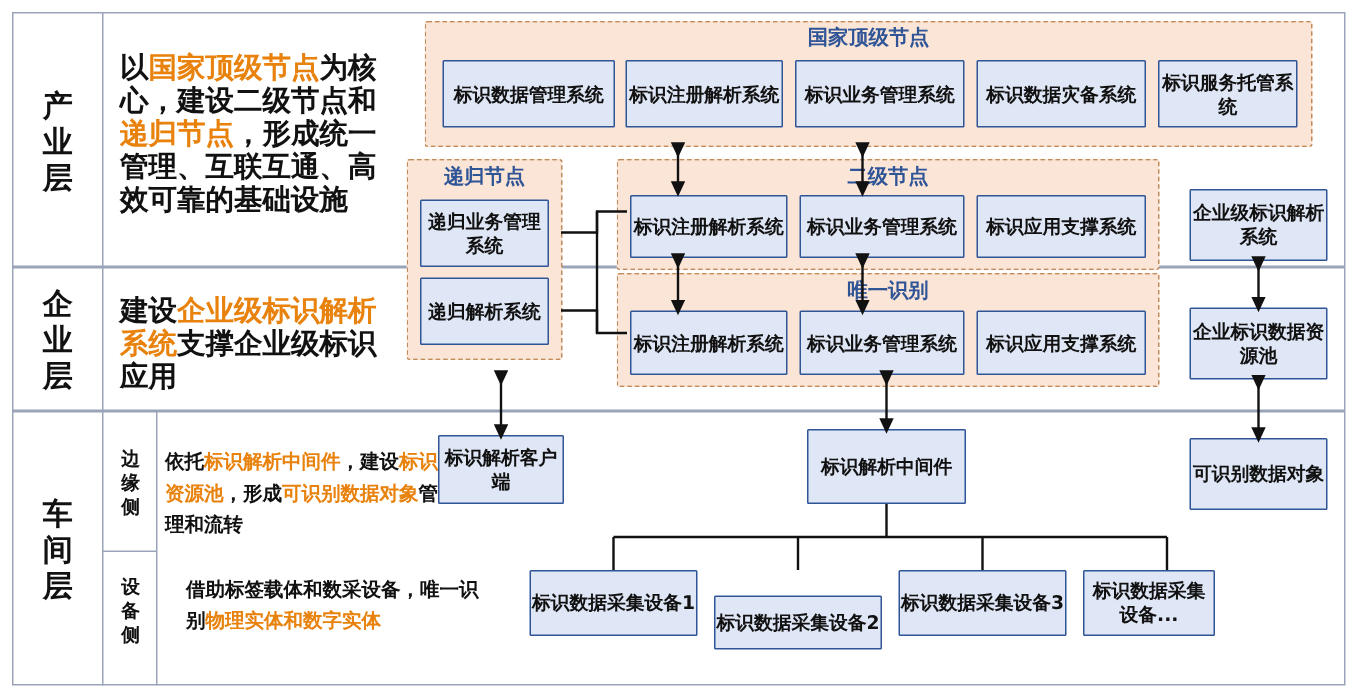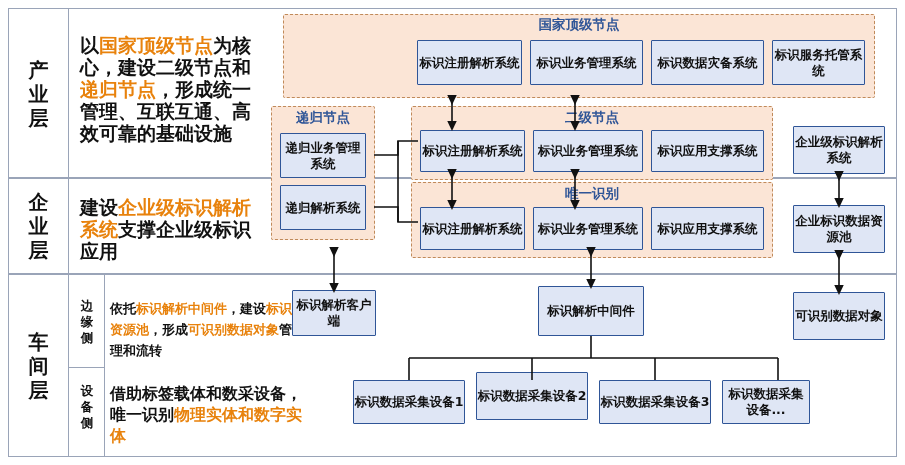--- a/index.html
+++ b/index.html
@@ -121,27 +121,28 @@
   </div>
 
   <div class="abs desc" style="left:80px;top:196px;width:180px;">
     建设<span class="hl">企业级标识解析系统</span>支撑企业级标识应用
   </div>
 
   <div class="abs desc" style="left:110px;top:298px;width:188px;font-size:13px;line-height:21px;">
     依托<span class="hl">标识解析中间件</span>，建设<span class="hl">标识资源池</span>，形成<span class="hl">可识别数据对象</span>管理和流转
   </div>
 
-  <div class="abs desc" style="left:110px;top:383px;width:200px;font-size:16px;line-height:21px;">
+  <div class="abs desc" style="left:124px;top:383px;width:200px;font-size:13px;line-height:21px;">
     借助标签载体和数采设备，唯一识别<span class="hl">物理实体和数字实体</span>
   </div>
 
   <div class="abs group" style="left:283px;top:14px;width:592px;height:84px;"></div>
   <div class="abs group-title" style="left:283px;top:16px;width:592px;">国家顶级节点</div>
 
+  <div class="abs node" style="left:295px;top:40px;width:115px;height:45px;">标识数据管理系统</div>
   <div class="abs node" style="left:417px;top:40px;width:105px;height:45px;">标识注册解析系统</div>
   <div class="abs node" style="left:530px;top:40px;width:113px;height:45px;">标识业务管理系统</div>
   <div class="abs node" style="left:772px;top:40px;width:93px;height:45px;">标识服务托管系统</div>
   <div class="abs node" style="left:651px;top:40px;width:113px;height:45px;">标识数据灾备系统</div>
 
   <div class="abs group" style="left:271px;top:106px;width:104px;height:134px;"></div>
   <div class="abs group-title" style="left:271px;top:109px;width:104px;">递归节点</div>
   <div class="abs node" style="left:280px;top:133px;width:86px;height:45px;">递归业务管理系统</div>
   <div class="abs node" style="left:280px;top:185px;width:86px;height:45px;">递归解析系统</div>
 
@@ -158,21 +159,21 @@
   <div class="abs node" style="left:651px;top:207px;width:113px;height:43px;">标识应用支撑系统</div>
 
   <div class="abs node" style="left:793px;top:126px;width:92px;height:48px;">企业级标识解析系统</div>
   <div class="abs node" style="left:793px;top:205px;width:92px;height:48px;">企业标识数据资源池</div>
   <div class="abs node" style="left:793px;top:292px;width:92px;height:48px;">可识别数据对象</div>
 
   <div class="abs node" style="left:292px;top:290px;width:84px;height:46px;">标识解析客户端</div>
   <div class="abs node" style="left:538px;top:286px;width:106px;height:50px;">标识解析中间件</div>
 
   <div class="abs node" style="left:353px;top:380px;width:112px;height:44px;">标识数据采集设备1</div>
-  <div class="abs node" style="left:476px;top:372px;width:112px;height:48px;">标识数据采集设备2</div>
+  <div class="abs node" style="left:476px;top:397px;width:112px;height:36px;">标识数据采集设备2</div>
   <div class="abs node" style="left:599px;top:380px;width:112px;height:44px;">标识数据采集设备3</div>
   <div class="abs node" style="left:722px;top:380px;width:88px;height:44px;">标识数据采集设备...</div>
 
   <svg class="arrows" viewBox="0 0 905 465">
     <defs>
       <marker id="ah" markerWidth="7" markerHeight="7" refX="3.2" refY="3" orient="auto">
         <path d="M0,0 L6.4,3 L0,6 z" fill="#111"></path>
       </marker>
     </defs>
 

